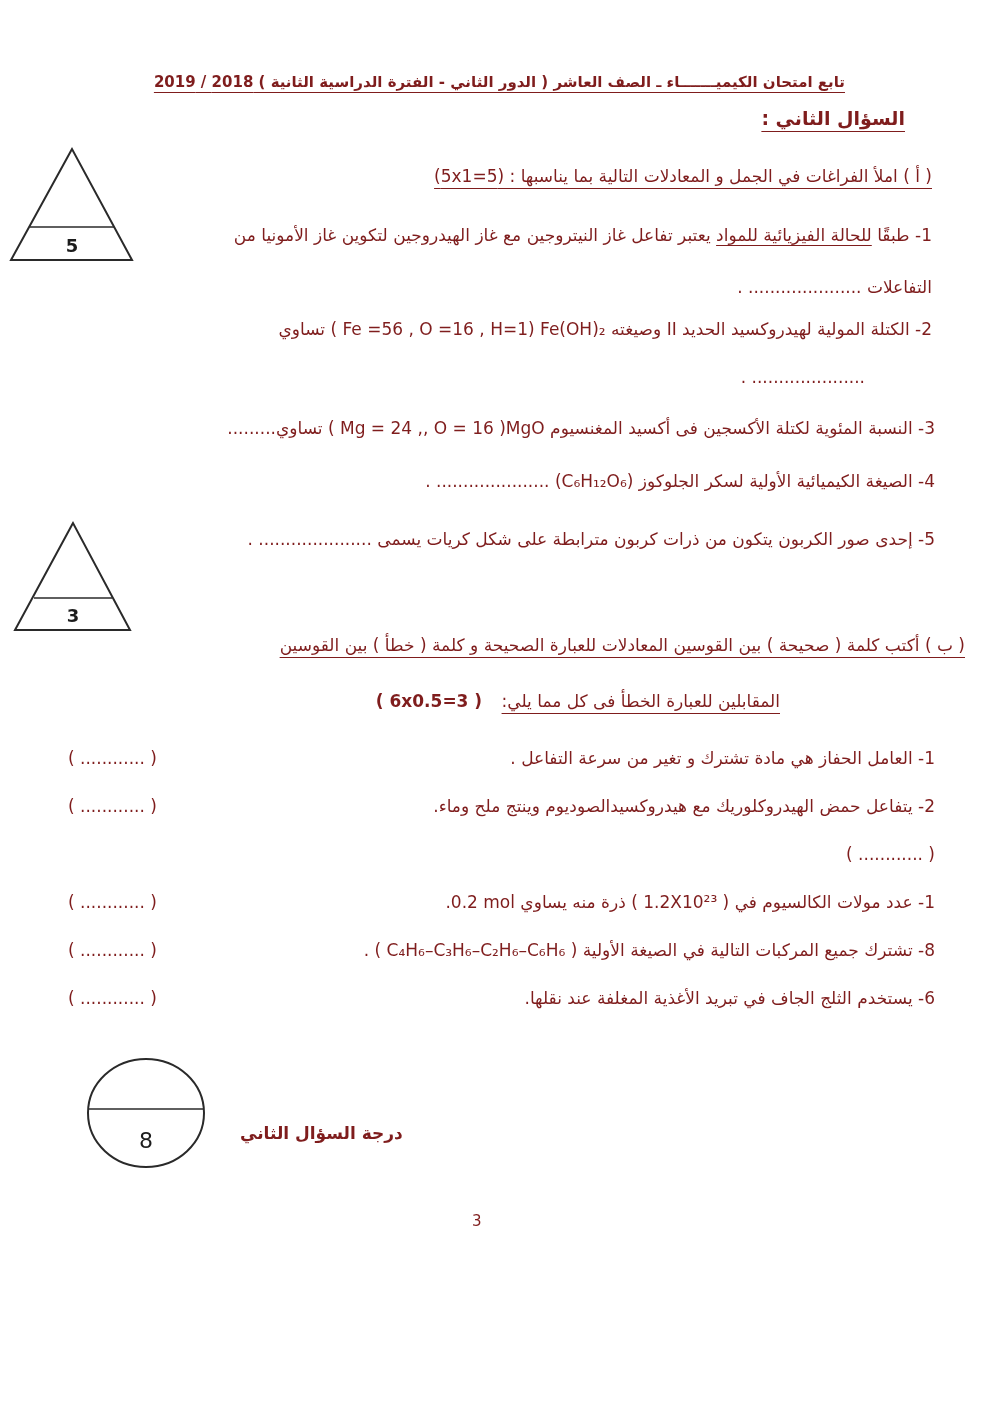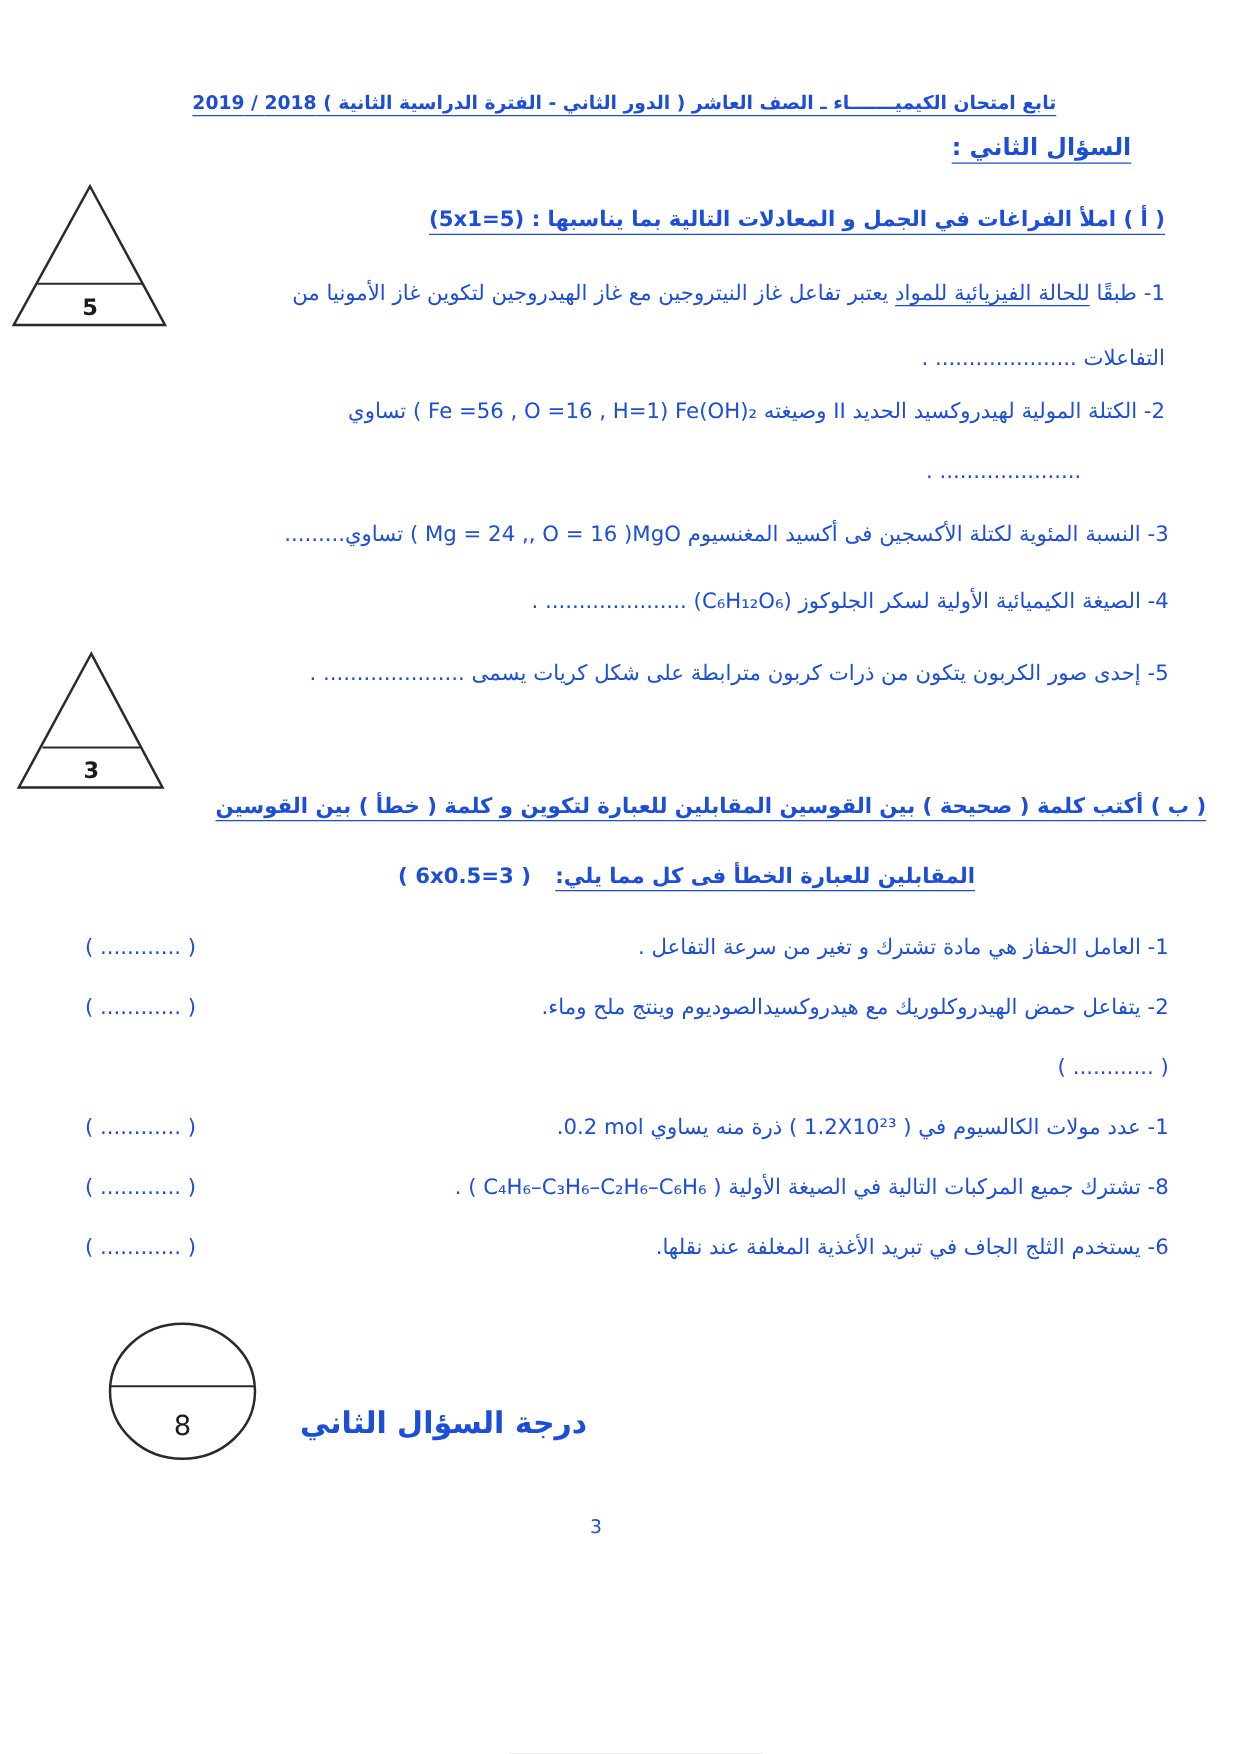--- a/index.html
+++ b/index.html
@@ -2,35 +2,35 @@
 <html lang="ar" dir="rtl"><head>
 <meta charset="utf-8">
 <style>
   html,body{margin:0;padding:0;background:#d9d9d9;}
   .page{
     position:relative;
     width:992px;height:1403px;
     margin:0 auto;
     background:#ffffff;
     font-family:"DejaVu Sans",sans-serif;
-    color:#1d4ed8;
+    color:#7f1d1d;
     direction:rtl;
     overflow:hidden;
   }
   .ln{position:absolute;white-space:nowrap;font-size:17px;line-height:1.35;}
   .hdr{font-size:15px;font-weight:bold;text-decoration:underline;text-underline-offset:5px;}
   .qtitle{font-size:19px;font-weight:bold;text-decoration:underline;text-underline-offset:6px;}
-  .shead{font-size:17px;font-weight:bold;text-decoration:underline;text-underline-offset:6px;}
+  .shead{font-size:17px;font-weight:normal;text-decoration:underline;text-underline-offset:6px;}
   .u{text-decoration:underline;text-underline-offset:4px;text-align:right;}
   .marks{margin-inline-start:14px;text-decoration:none;font-weight:bold;margin-top:18px;}
   .brow{position:absolute;right:57px;left:68px;display:flex;justify-content:space-between;align-items:baseline;font-size:17px;white-space:nowrap;}
   .shape{position:absolute;}
   .shape svg{display:block;}
   .pagenum{position:absolute;font-size:15px;}
-  .scorelabel{font-size:24px;font-weight:bold;}
+  .scorelabel{font-size:17px;font-weight:bold;}
   svg text{font-family:"DejaVu Sans",sans-serif;fill:#1c1c1c;}
 </style>
 </head>
 <body>
 
 <div class="page">
 
   <div class="ln hdr" style="top:72px;right:147px;">تابع امتحان الكيميـــــــاء ـ الصف العاشر ( الدور الثاني - الفترة الدراسية الثانية )    2018 / 2019</div>
 
   <div class="ln qtitle" style="top:106px;right:87px;text-align:center;">السؤال الثاني :</div>
@@ -60,21 +60,21 @@
   <div class="ln" style="top:528px;right:57px;">5- إحدى صور الكربون يتكون من ذرات كربون مترابطة على شكل كريات  يسمى ..................... .</div>
 
   <div class="shape" style="top:520px;left:12px;">
     <svg width="122" height="114" viewBox="0 0 122 114">
       <polygon points="61,3 3,110 118,110" fill="none" stroke="#2a2a2a" stroke-width="2"></polygon>
       <line x1="22" y1="78" x2="100" y2="78" stroke="#2a2a2a" stroke-width="1.6"></line>
       <text x="61" y="102" text-anchor="middle" font-size="18" font-weight="bold">3</text>
     </svg>
   </div>
 
-  <div class="ln shead" style="top:634px;right:27px;">( ب ) أكتب كلمة ( صحيحة ) بين القوسين المقابلين للعبارة لتكوين و كلمة ( خطأ ) بين القوسين</div>
+  <div class="ln shead" style="top:634px;right:27px;">( ب ) أكتب كلمة ( صحيحة ) بين القوسين المعادلات للعبارة الصحيحة و كلمة ( خطأ ) بين القوسين</div>
   <div class="ln" style="top:690px;right:212px;">
     <span class="shead">المقابلين للعبارة الخطأ فى كل مما يلي:</span>
     <span class="marks">( 6x0.5=3 )</span>
   </div>
 
   <div class="brow" style="top:748px;">
     <span>1- العامل الحفاز هي مادة تشترك و تغير من سرعة التفاعل .</span>
     <span>( ............ )</span>
   </div>
   <div class="brow" style="top:796px;">

